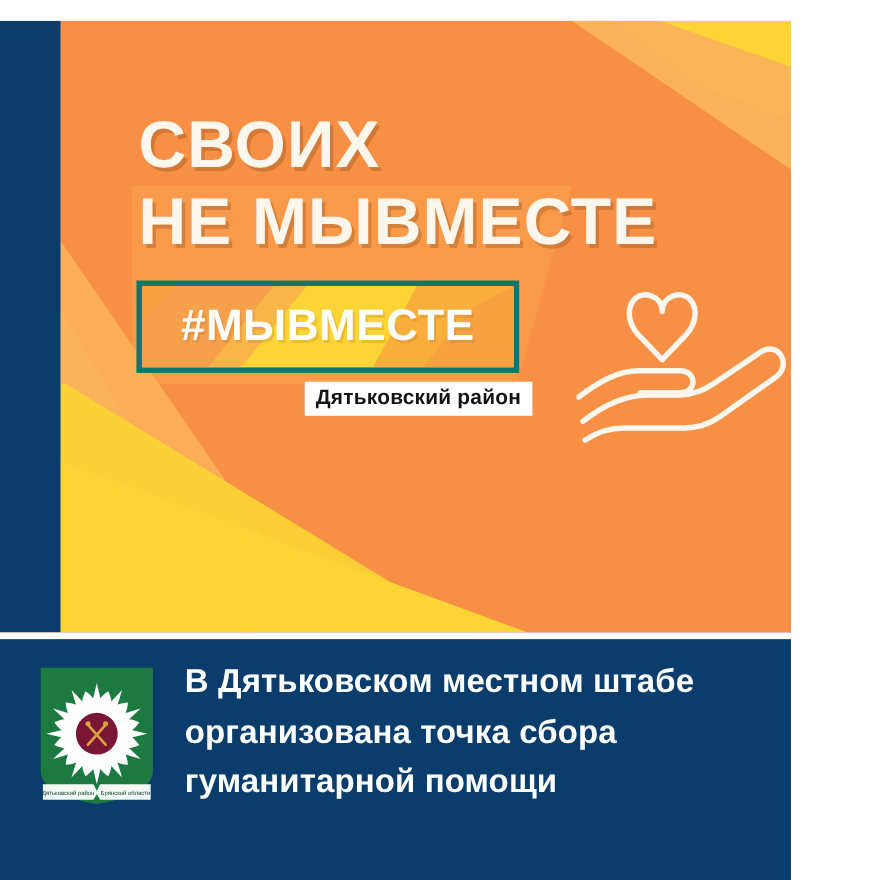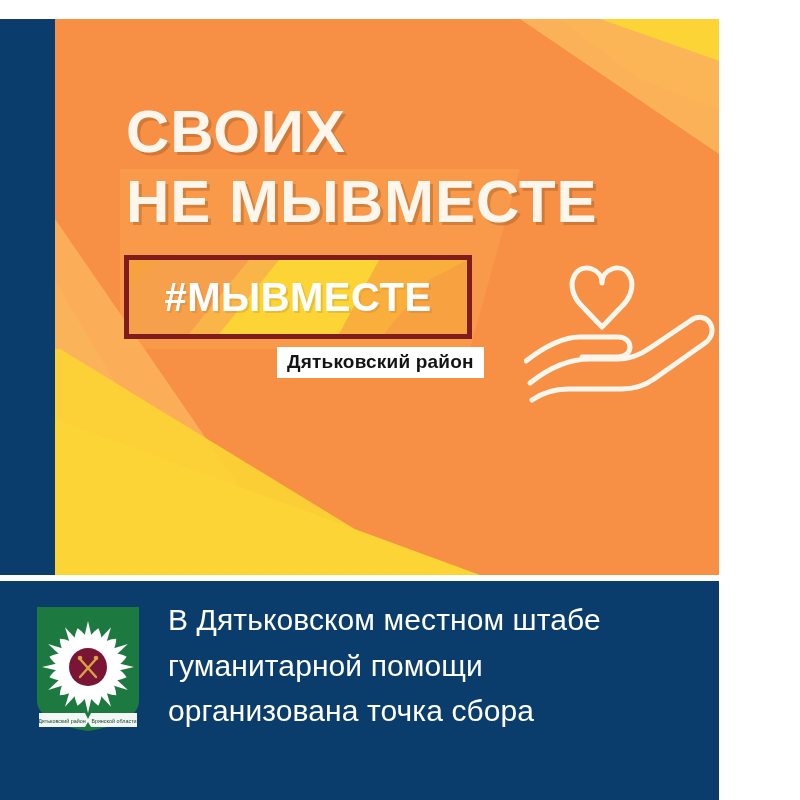--- a/index.html
+++ b/index.html
@@ -68,21 +68,21 @@
   .headline .line { display: block; }
 
   
   .hashtag-box {
     position: absolute;
     left: 124px;
     top: 236px;
     width: 348px;
     height: 84px;
     box-sizing: border-box;
-    border: 5px solid #7f1d1d;
+    border: 5px solid #0f766e;
     z-index: 6;
     overflow: hidden;
     background: #FBC02D;
   }
   .hashtag-facets {
     position: absolute;
     left: 0; top: 0;
     width: 100%; height: 100%;
     display: block;
   }
@@ -153,21 +153,21 @@
     width: 106px;
     height: 128px;
     z-index: 9;
   }
   .footer-text {
     position: absolute;
     left: 168px;
     top: 578px;
     width: 600px;
     color: #FFFFFF;
-    font-weight: normal;
+    font-weight: bold;
     font-size: 30px;
     line-height: 1.52;
     letter-spacing: 0.1px;
     z-index: 9;
   }
   .footer-text .tline { display: block; white-space: nowrap; }
 </style>
 </head>
 <body>
 
@@ -323,17 +323,17 @@
     <circle cx="45" cy="53" r="2.3" fill="#D9A441"></circle>
     <circle cx="61" cy="53" r="2.3" fill="#D9A441"></circle>
 
     <path d="M4 108 H50 L53 114 L56 108 H102 V122 H56 L53 117 L50 122 H4 Z" fill="#FFFFFF" opacity="0.95"></path>
     <text x="27" y="118" text-anchor="middle" font-size="5.4" fill="#14492C" font-family="Liberation Sans, sans-serif">Дятьковский район</text>
     <text x="79" y="118" text-anchor="middle" font-size="5.4" fill="#14492C" font-family="Liberation Sans, sans-serif">Брянской области</text>
   </svg>
 
   <div class="footer-text">
     <span class="tline">В Дятьковском местном штабе</span>
+    <span class="tline">организована точка сбора</span>
     <span class="tline">гуманитарной помощи</span>
-    <span class="tline">организована точка сбора</span>
   </div>
 
 </div>
 
 </body></html>

